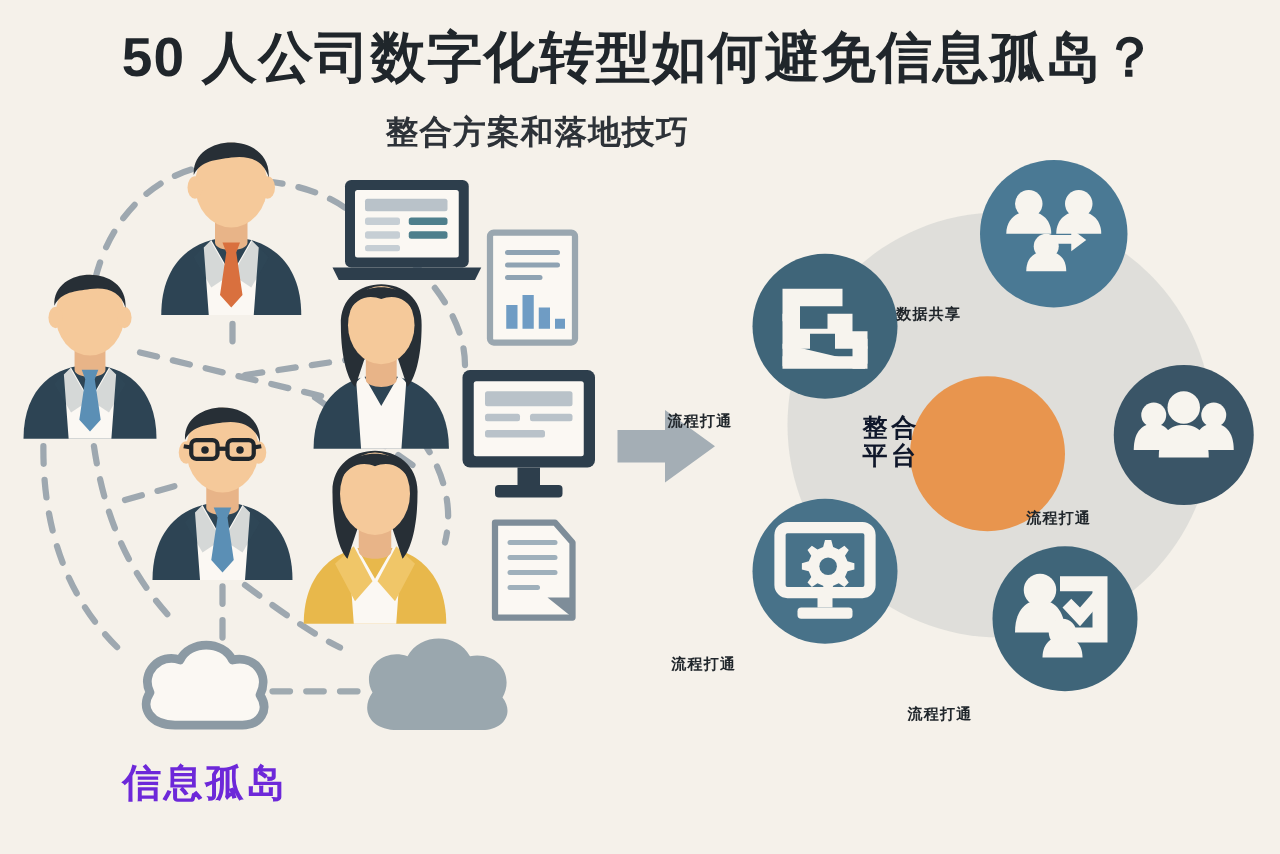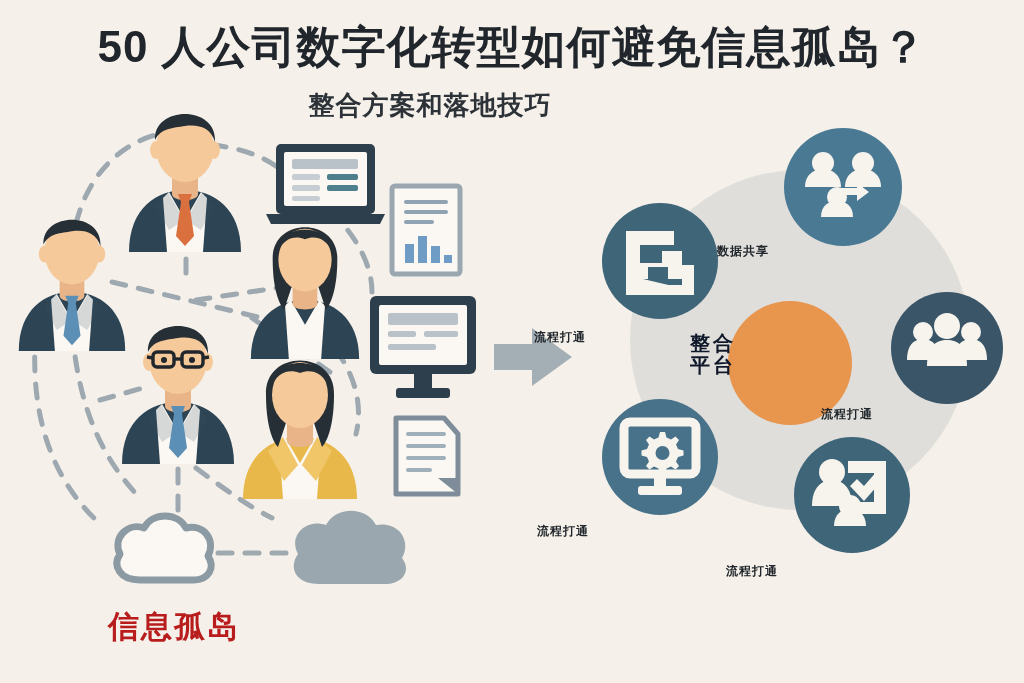--- a/index.html
+++ b/index.html
@@ -19,21 +19,21 @@
     letter-spacing:1px;line-height:1.15;white-space:nowrap;
   }
   #subtitle{
     left:0;top:88px;width:860px;text-align:center;
     font-size:26px;font-weight:bold;color:#2d3238;
     letter-spacing:1px;white-space:nowrap;
   }
 
   
   #silo-label{
-    left:108px;top:606px;font-size:31px;font-weight:bold;color:#b91c1c;
+    left:98px;top:606px;font-size:31px;font-weight:bold;color:#6d28d9;
     letter-spacing:2px;white-space:nowrap;
   }
 
   
   svg{display:block;overflow:visible;}
 
   
   .hub-label{
     font-size:12px;font-weight:bold;color:#20262b;
     white-space:nowrap;text-align:center;letter-spacing:1px;

